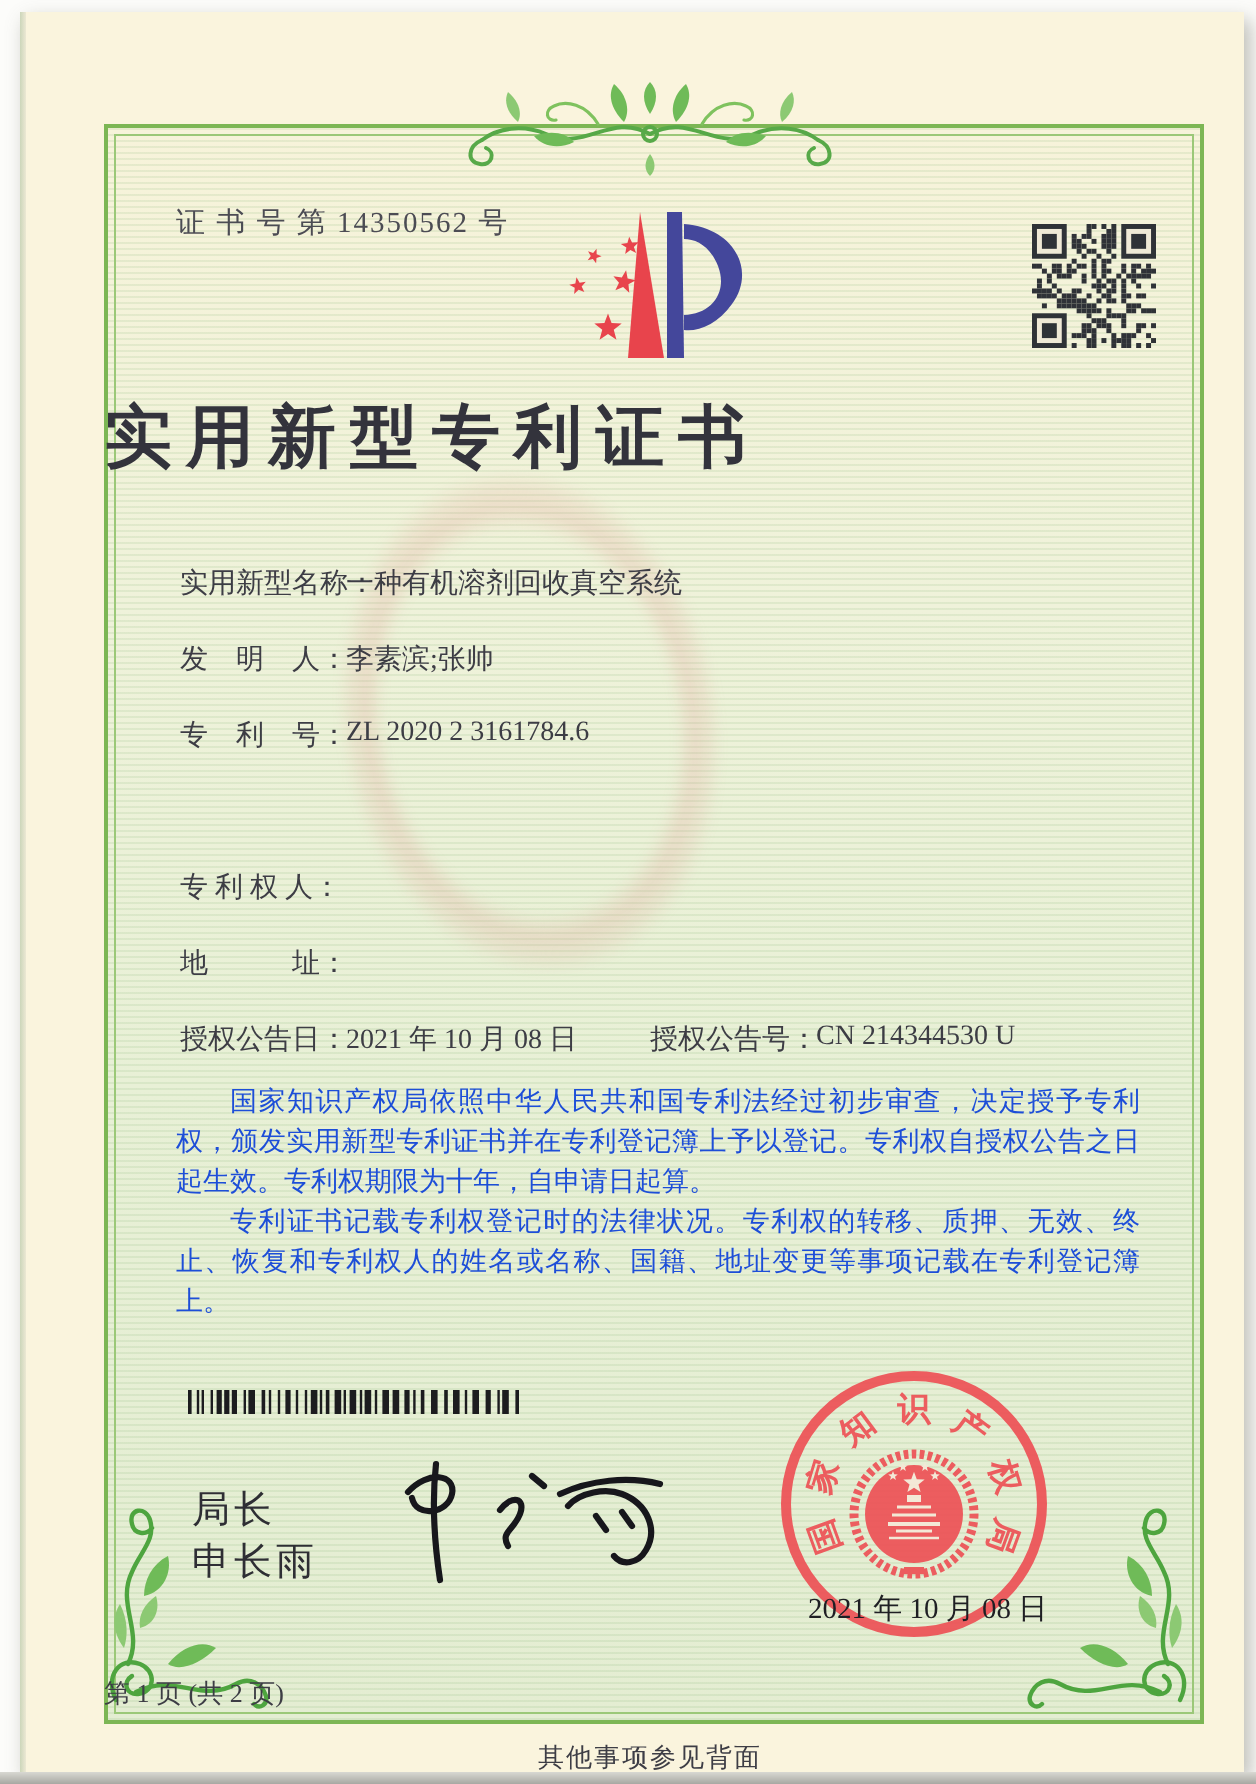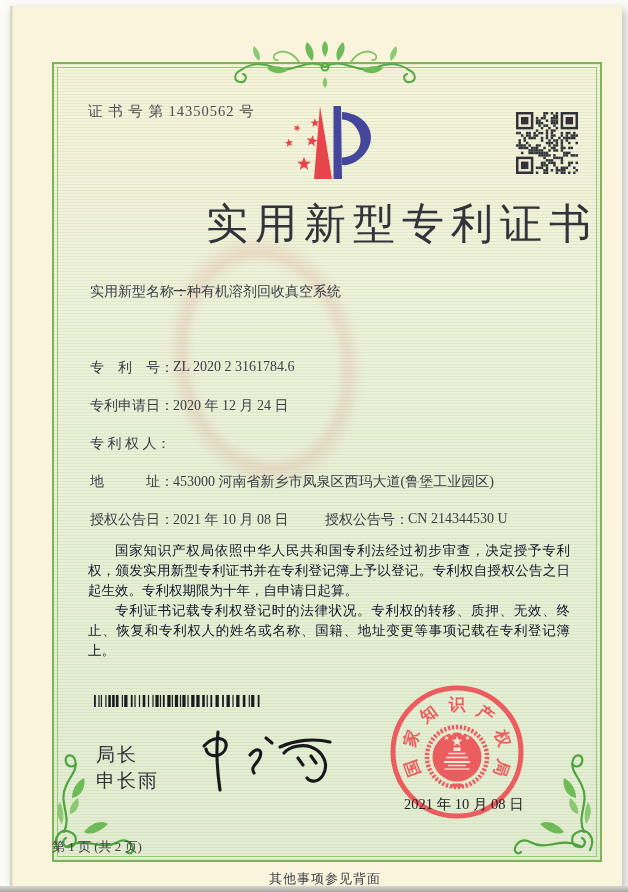--- a/index.html
+++ b/index.html
@@ -16,29 +16,29 @@
        background:linear-gradient(90deg,#ccd6ba,#ece8d4);}
   .frame-area{position:absolute;left:42px;top:56px;width:546px;height:796px;
        border:2px solid #7cb654;
        background:
          repeating-linear-gradient(0deg, rgba(124,176,110,.14) 0px, rgba(124,176,110,.14) 1px, rgba(124,176,110,0) 1px, rgba(124,176,110,0) 3px),
          linear-gradient(180deg,#f7f3da 0%,#eff2da 30%,#e8f0d6 60%,#e4edd2 100%);}
   .frame-inner{position:absolute;left:3px;top:3px;right:3px;bottom:3px;
        border:1px solid #9bc878;pointer-events:none;}
   .abs{position:absolute;}
   .cert-no{left:78px;top:96px;font-size:14.5px;color:#4c4c54;letter-spacing:1px;white-space:nowrap;}
-  .title{left:42px;top:190px;width:546px;text-align:right;font-size:42px;
-       font-weight:400;color:#33333c;letter-spacing:7px;white-space:nowrap;}
+  .title{left:42px;top:190px;width:546px;text-align:left;font-size:34px;
+       font-weight:700;color:#33333c;letter-spacing:7px;white-space:nowrap;}
   .row{left:0;width:612px;height:20px;font-size:14px;color:#3d3d45;white-space:nowrap;}
   .row .lbl{position:absolute;left:80px;}
   .row .val{position:absolute;left:163px;}
   .row .lbl2{position:absolute;left:315px;}
   .row .val2{position:absolute;left:398px;}
   .paras{left:78px;top:535px;width:482px;font-size:13.5px;line-height:20px;
-       color:#0f172a;text-align:justify;}
+       color:#1d4ed8;text-align:justify;}
   .paras p{margin:0;text-indent:2em;}
   .director{left:86px;font-size:19px;color:#2e2e34;letter-spacing:2px;}
   .seal-date{left:394px;top:789px;font-size:14.5px;color:#1f1f24;white-space:nowrap;}
   .page-info{left:42px;top:832px;width:546px;text-align:left;font-size:13px;color:#3d3d45;}
   .back-note{left:42px;top:864px;width:546px;text-align:center;font-size:13px;color:#3d3d45;letter-spacing:1px;}
   .bleed{left:150px;top:215px;width:210px;height:280px;transform:rotate(-10deg);
        background:radial-gradient(ellipse closest-side,rgba(0,0,0,0) 68%,rgba(214,118,112,.17) 77%,rgba(214,118,112,.10) 84%,rgba(0,0,0,0) 91%);
        filter:blur(2px);pointer-events:none;}
   svg{display:block;}
   .sealchar{font-family:"Liberation Serif","DejaVu Serif",serif;font-weight:bold;}
@@ -319,34 +319,33 @@
         <rect x="2.48" y="47.12" width="12.4" height="12.4" fill="#efe9d6"></rect>
         <rect x="4.96" y="49.6" width="7.4399999999999995" height="7.4399999999999995" fill="#2f3237"></rect>
       </svg>
 
   <div class="abs title">实用新型专利证书</div>
 
   <div class="abs row" style="top:277px">
     <span class="lbl">实用新型名称：</span>
     <span class="val">一种有机溶剂回收真空系统</span>
   </div>
+  <div class="abs row" style="top:315px">
+    <span class="lbl">发　明　人：</span>
+    <span class="val">李素滨;张帅</span>
+  </div>
   <div class="abs row" style="top:353px">
     <span class="lbl">专　利　号：</span>
     <span class="val">ZL 2020 2 3161784.6</span>
   </div>
-  <div class="abs row" style="top:391px">
-    <span class="lbl">专利申请日：</span>
-    <span class="val">2020 年 12 月 24 日</span>
-  </div>
   <div class="abs row" style="top:429px">
     <span class="lbl">专 利 权 人：</span>
   </div>
   <div class="abs row" style="top:467px">
     <span class="lbl">地　　　址：</span>
-    <span class="val">453000 河南省新乡市凤泉区西玛大道(鲁堡工业园区)</span>
   </div>
   <div class="abs row" style="top:505px">
     <span class="lbl">授权公告日：</span>
     <span class="val">2021 年 10 月 08 日</span>
     <span class="lbl2">授权公告号：</span>
     <span class="val2">CN 214344530 U</span>
   </div>
 
   <div class="abs paras">
     <p>国家知识产权局依照中华人民共和国专利法经过初步审查，决定授予专利权，颁发实用新型专利证书并在专利登记簿上予以登记。专利权自授权公告之日起生效。专利权期限为十年，自申请日起算。</p>

